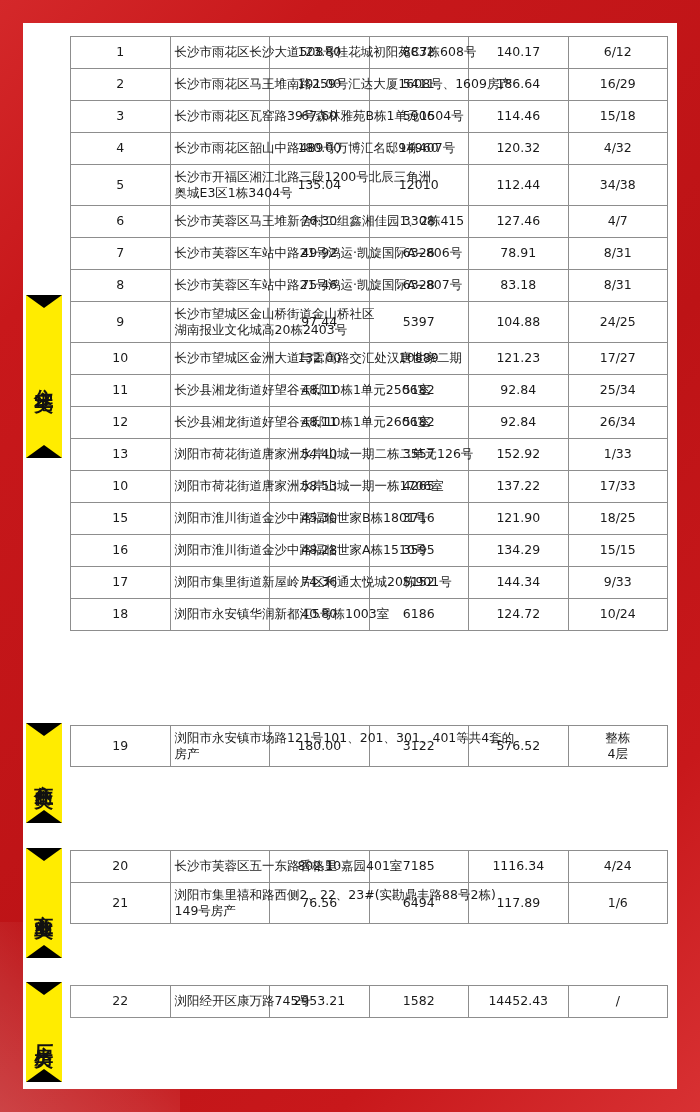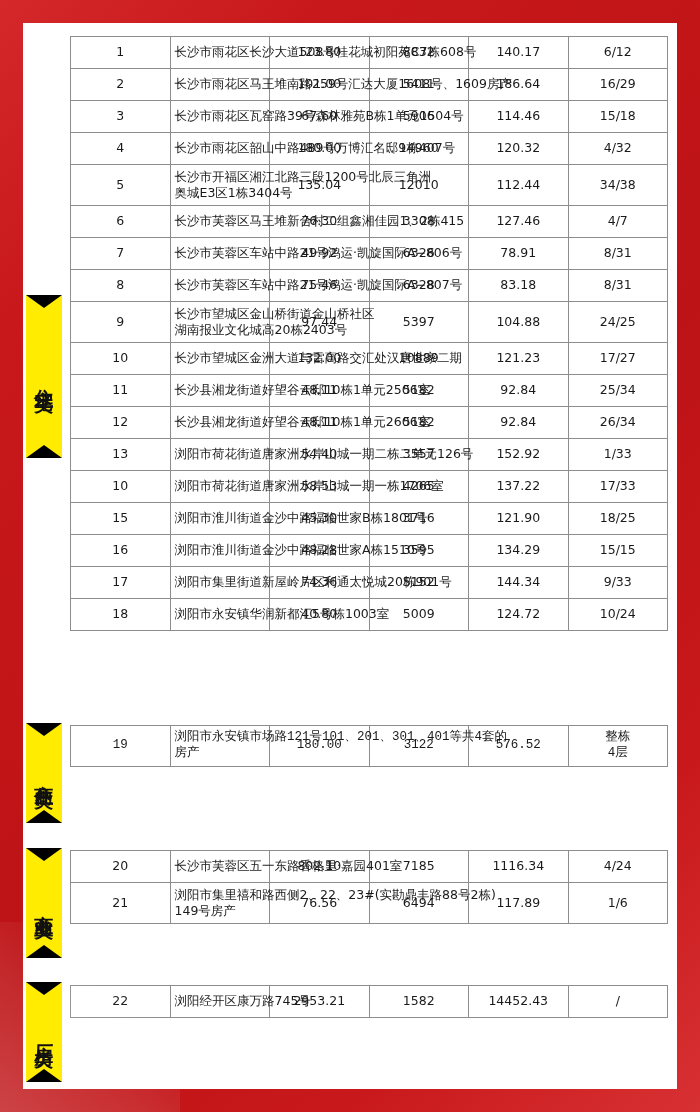--- a/index.html
+++ b/index.html
@@ -261,28 +261,28 @@
                 <td class="c-avg">5152</td>
                 <td class="c-area">144.34</td>
                 <td class="c-floor">9/33</td>
               </tr>
               <tr>
                 <td class="c-no">18</td>
                 <td class="c-obj">
                   <span class="obj-line">浏阳市永安镇华润新都汇5号栋1003室</span>
                 </td>
                 <td class="c-price">40.80</td>
-                <td class="c-avg">5009</td>
+                <td class="c-avg">6186</td>
                 <td class="c-area">124.72</td>
                 <td class="c-floor">10/24</td>
               </tr>
             </tbody>
           </table>
         </div>
-        <div class="tblwrap" style="left: 47px; top: 702px; width: 598px; font-family: Liberation Mono, monospace;">
+        <div class="tblwrap" style="left: 47px; top: 702px; width: 598px;">
           <table class="auc">
             <thead>
               <tr></tr>
             </thead>
             <tbody>
               <tr class="two">
                 <td class="c-no">19</td>
                 <td class="c-obj">
                   <span class="obj-line">浏阳市永安镇市场路121号101、201、301、401等共4套的</span>
                   <span class="obj-line">房产</span>

